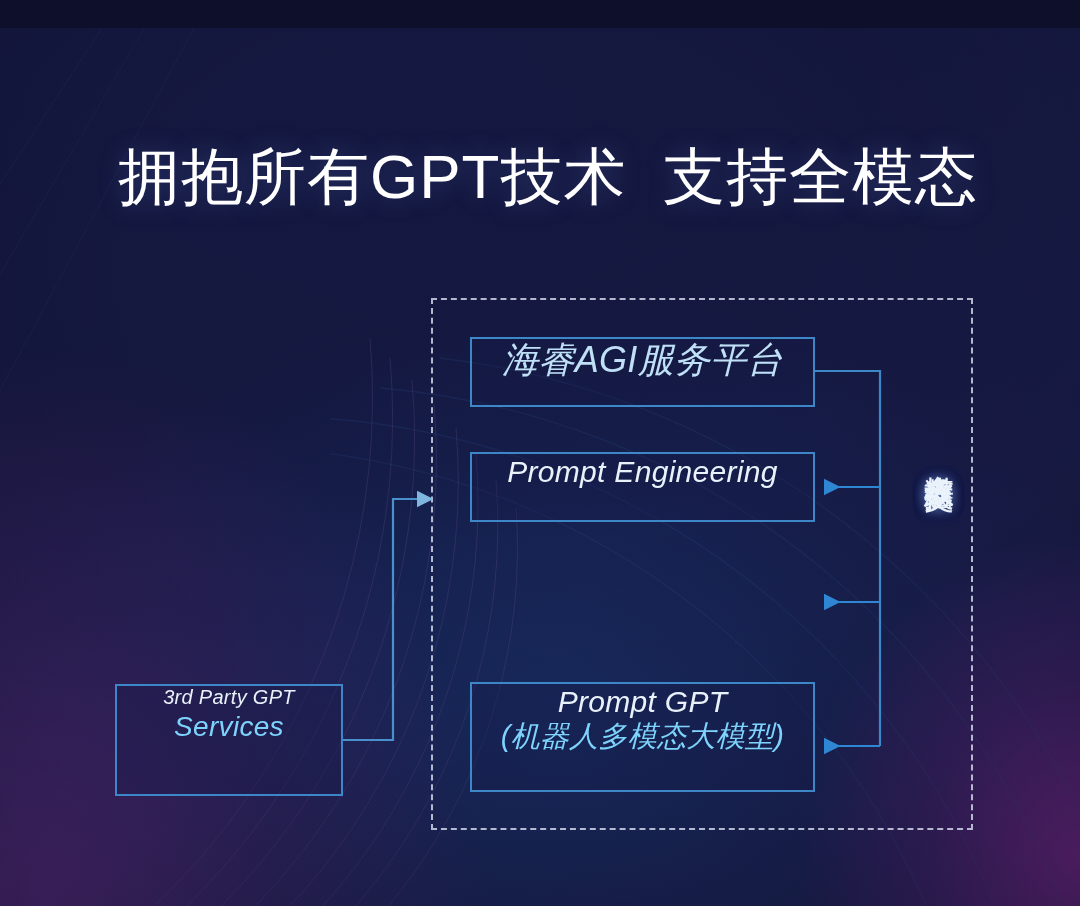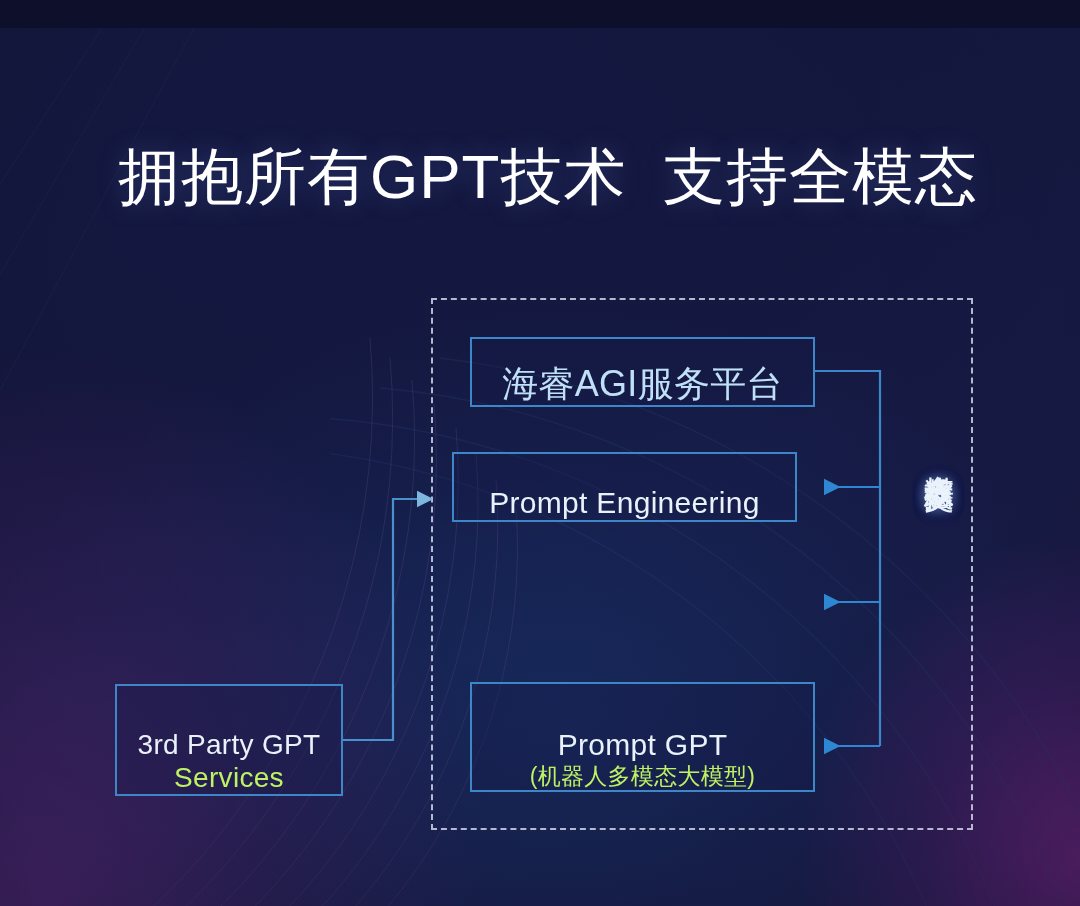--- a/index.html
+++ b/index.html
@@ -66,49 +66,50 @@
 
   
   .node {
     position: absolute;
     box-sizing: border-box;
     border: 2px solid #3d87c9;
     background: rgba(23,28,72,0.30);
     display: flex;
     flex-direction: column;
     align-items: center;
-    justify-content: flex-end;
+    justify-content: flex-start;
     text-align: center;
+    font-style: italic;
   }
   .node .l1 {
     color: #e9f2fb;
     font-size: 30px;
     line-height: 1.18;
     letter-spacing: 0.3px;
   }
   .node .l2 {
-    color: #bef264;
+    color: #7dd3fc;
     font-size: 30px;
     line-height: 1.18;
     letter-spacing: 0.3px;
   }
   .node.cn .l1 {
     color: #bfe0f7;
     font-size: 36px;
   }
 
   #node-platform { left: 470px; top: 309px;  width: 345px; height: 70px; }
-  #node-prompt   { left: 452px; top: 424px;  width: 345px; height: 70px; }
+  #node-prompt   { left: 470px; top: 424px;  width: 345px; height: 70px; }
   #node-finetune { left: 470px; top: 539px;  width: 345px; height: 70px; }
   #node-robot    { left: 470px; top: 654px;  width: 345px; height: 110px; }
   #node-thirdparty { left: 115px; top: 656px; width: 228px; height: 112px; }
 
   #node-robot .l1 { font-size: 30px; }
-  #node-robot .l2 { font-size: 23px; }
-  #node-thirdparty .l1 { font-size: 28px; }
+  #node-robot .l2 { font-size: 29px; }
+  #node-thirdparty .l1 { font-size: 20px; }
   #node-thirdparty .l2 { font-size: 28px; }
 
   
   .connectors {
     position: absolute;
     left: 0; top: 0;
     width: 1080px; height: 906px;
     pointer-events: none;
   }
 

